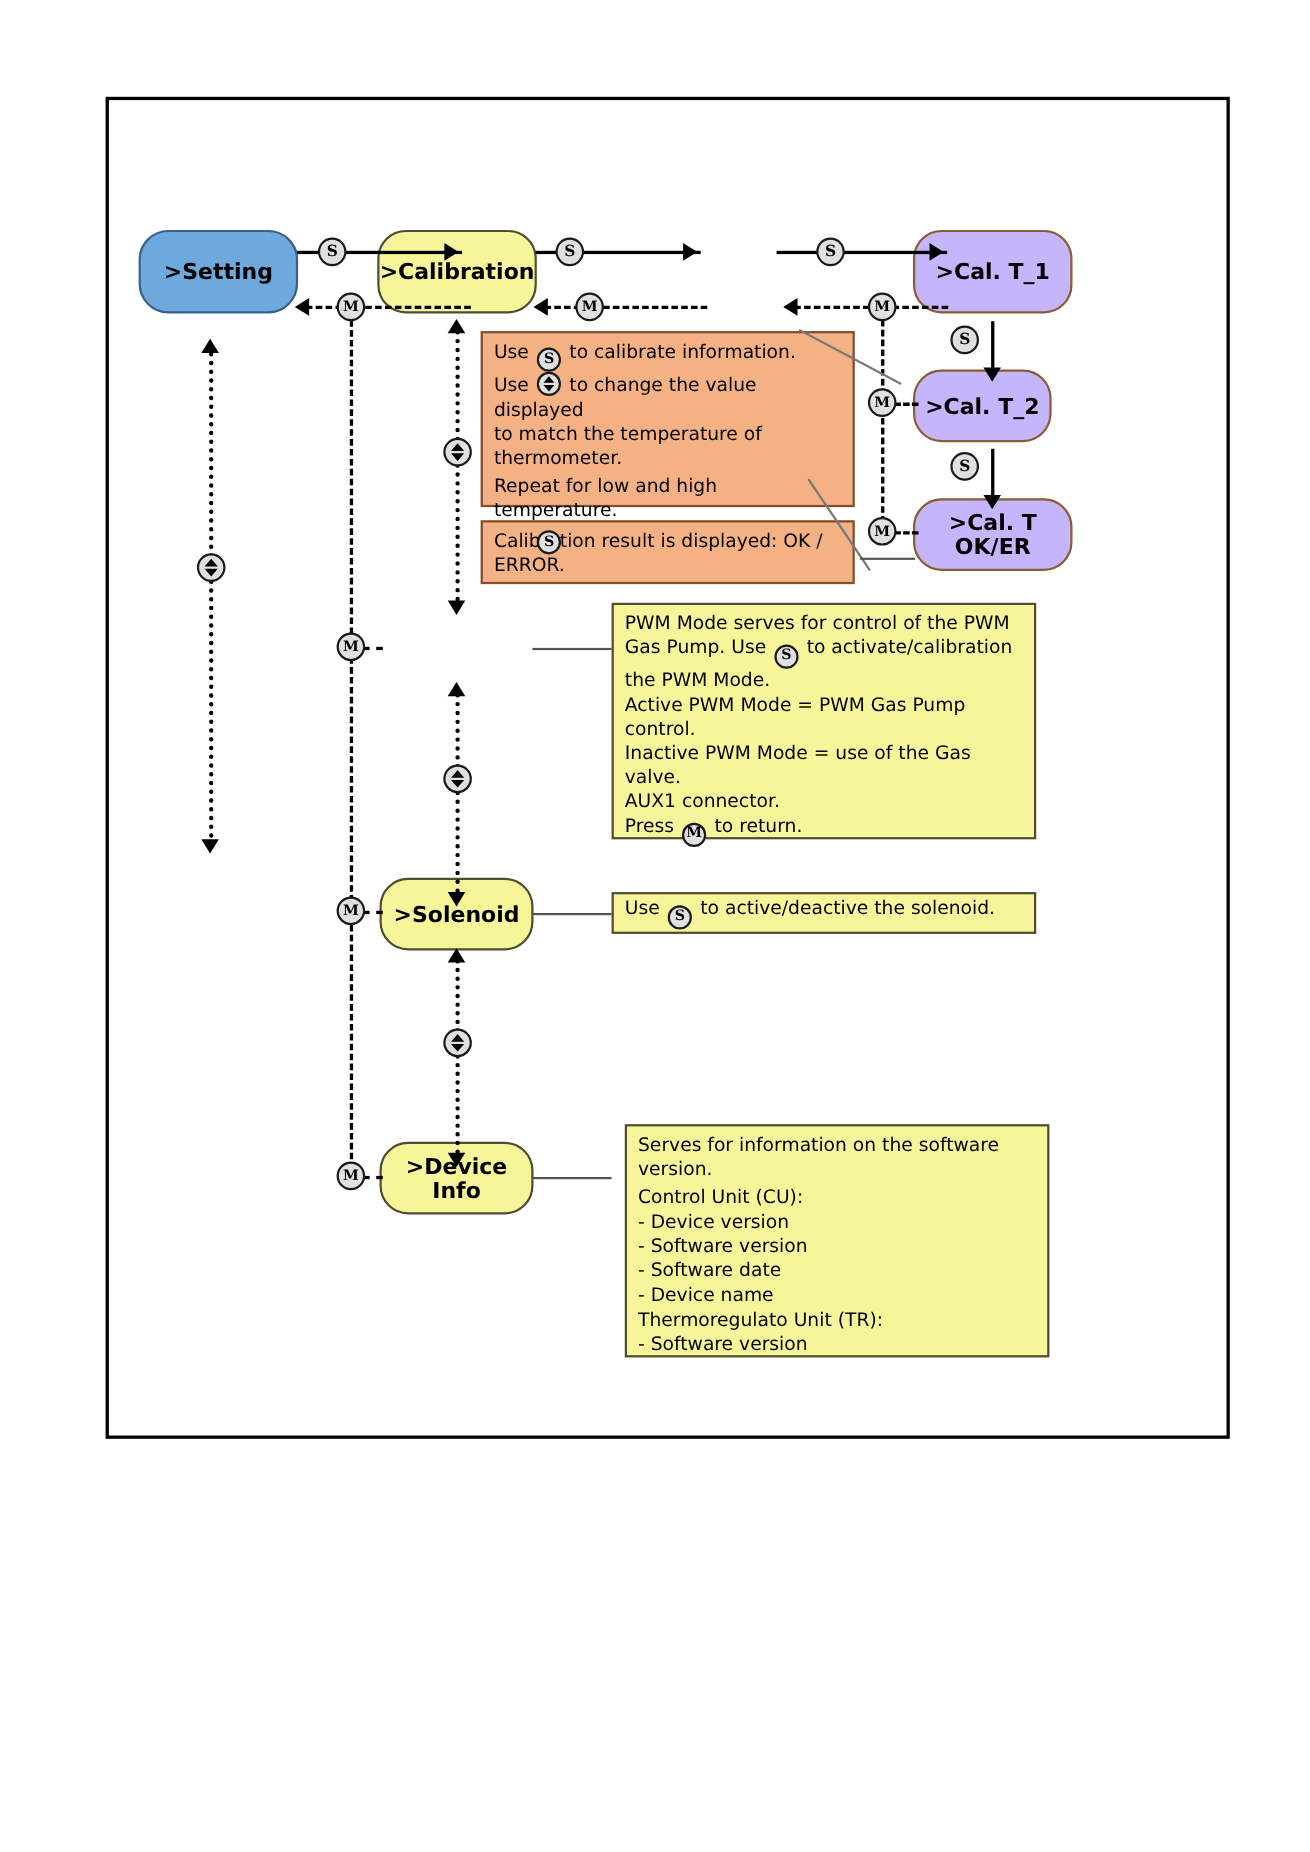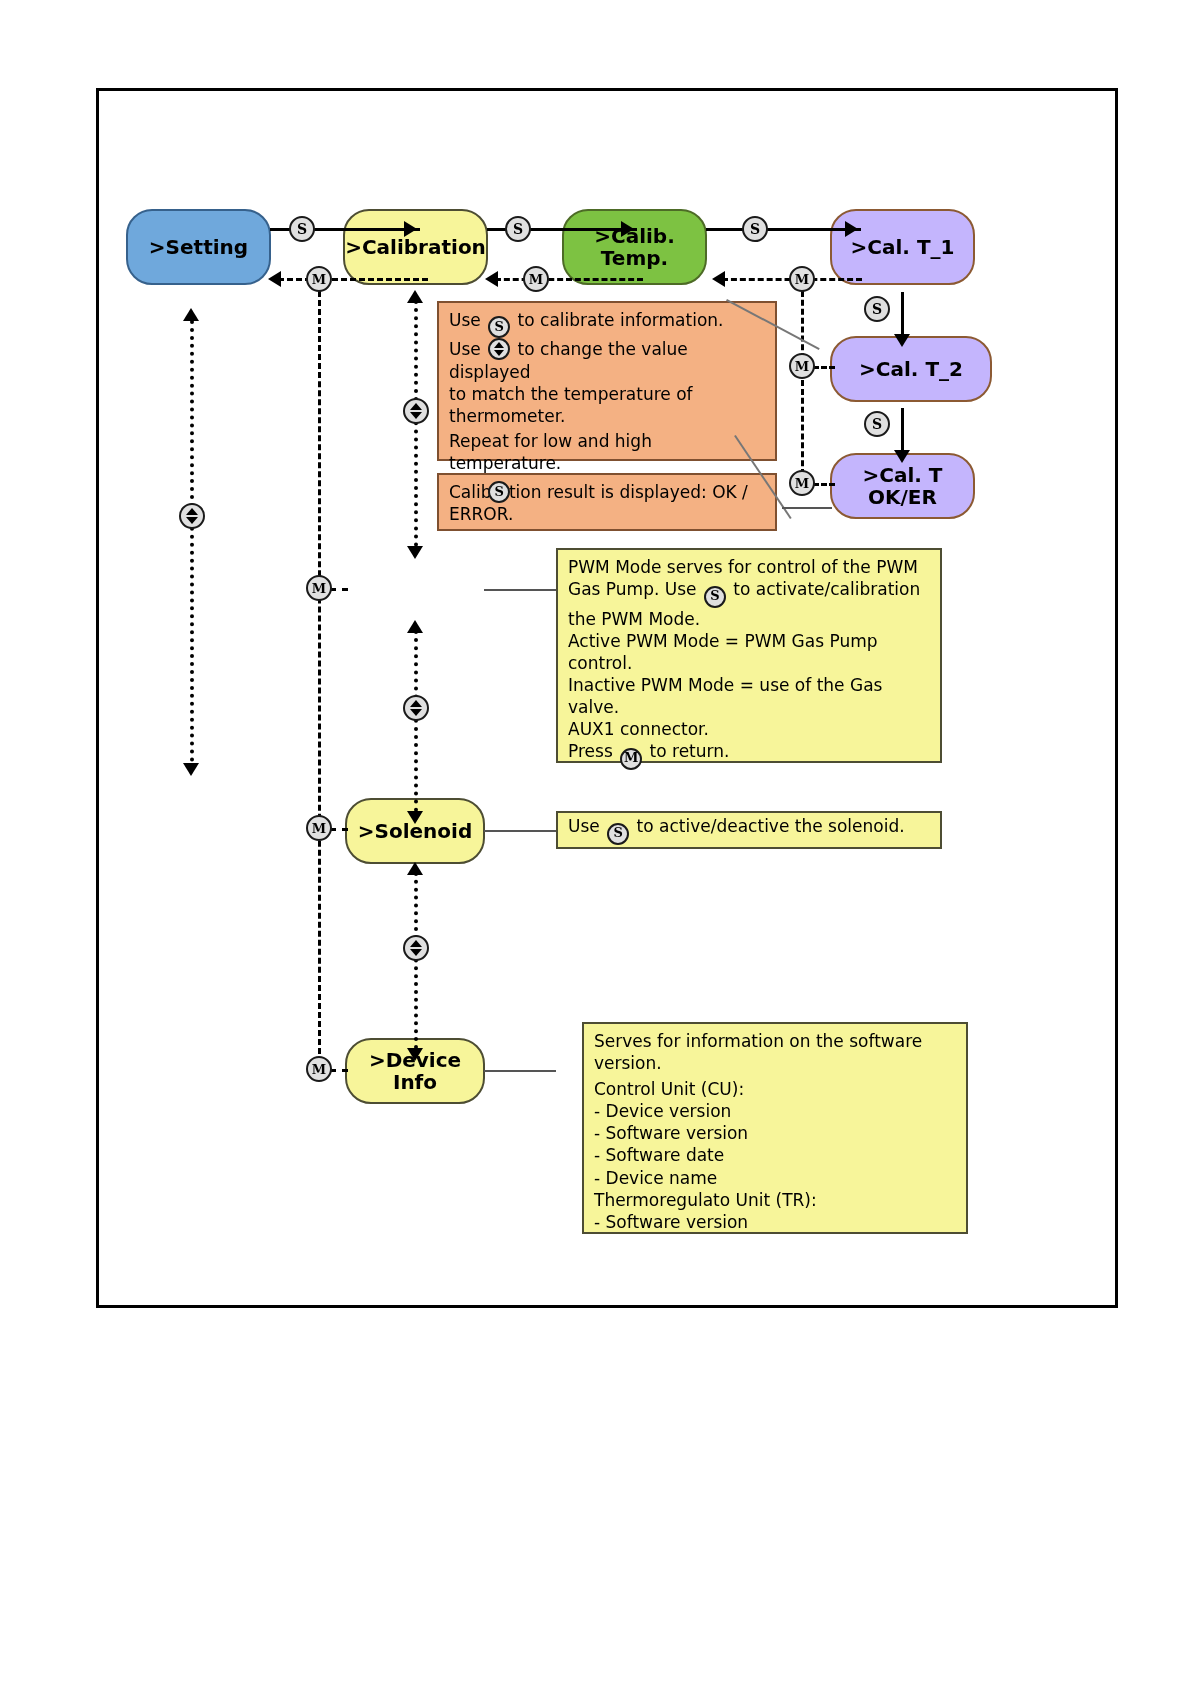--- a/index.html
+++ b/index.html
@@ -5,21 +5,21 @@
   html,body{margin:0;padding:0;background:#ffffff;}
   body{width:1191px;height:1684px;font-family:"DejaVu Sans",sans-serif;}
   #page{position:relative;width:1191px;height:1684px;overflow:hidden;background:#fff;}
   #frame{position:absolute;left:96px;top:88px;width:1022px;height:1220px;border:3px solid #000;background:#fff;box-sizing:border-box;}
   #title{position:absolute;left:128px;top:120px;font-size:34px;font-weight:bold;letter-spacing:-0.3px;color:#000;font-family:"DejaVu Sans",sans-serif;}
 
   
   .node{position:absolute;box-sizing:border-box;border:2px solid #4d4d33;border-radius:26px;
         display:flex;align-items:center;justify-content:center;text-align:center;
         font-weight:bold;color:#000;font-family:"DejaVu Sans",sans-serif;line-height:1.1;}
-  .node.blue{background:#6fa8dc;border-color:#36618c;}
+  .node.blue{background:#6fa8dc;border-color:#36618c;border-radius:27px;}
   .node.yellow{background:#f7f59a;border-color:#4d4d33;}
   .node.green{background:#7dc242;border-color:#4d6b26;}
   .node.orange{background:#c4b5fd;border-color:#8c5a33;}
 
   
   .callout{position:absolute;box-sizing:border-box;border:2px solid #4d4d33;
            font-size:17px;line-height:1.30;color:#000;padding:6px 10px;
            font-family:"DejaVu Sans",sans-serif;}
   .callout.orange{background:#f4b183;border-color:#7f5030;}
   .callout.yellow{background:#f7f59a;border-color:#4d4d33;}
@@ -98,34 +98,31 @@
   <div class="badge m" style="left:789px;top:266px;">
       <span>M</span>
     </div>
 
   <div class="node blue" style="left:126px;top:209px;width:145px;height:76px;font-size:20px;">
       <span>&gt;Setting</span>
     </div>
   <div class="node yellow" style="left:343px;top:209px;width:145px;height:76px;font-size:20px;">
       <span>&gt;Calibration</span>
     </div>
-  <div class="node green" style="left:562px;top:209px;width:145px;height:76px;font-size:20px;">
-      <span>&gt;Calib. Temp.</span>
-    </div>
   <div class="node orange" style="left:830px;top:209px;width:145px;height:76px;font-size:20px;">
       <span>&gt;Cal. T_1</span>
     </div>
 
   <div class="ln v" style="left:901px;top:292px;height:48px;"></div>
   <div class="arw d" style="left:894px;top:334px;"></div>
   <div class="badge s" style="left:864px;top:296px;">
       <span>S</span>
     </div>
 
-  <div class="node orange" style="left:830px;top:336px;width:162px;height:66px;font-size:20px;">
+  <div class="node orange" style="left:830px;top:336px;width:126px;height:66px;font-size:20px;">
       <span>&gt;Cal. T_2</span>
     </div>
 
   <div class="ln v" style="left:901px;top:408px;height:48px;"></div>
   <div class="arw d" style="left:894px;top:450px;"></div>
   <div class="badge s" style="left:864px;top:411px;">
       <span>S</span>
     </div>
 
   <div class="node orange" style="left:830px;top:453px;width:145px;height:66px;font-size:20px;">
@@ -235,21 +232,21 @@
   <div class="callout yellow" style="left:556px;top:811px;width:386px;height:38px;display:flex;align-items:center;">
     <p><span>Use </span><span class="badge s inline">
           <span>S</span>
         </span><span> to active/deactive the solenoid.</span></p>
   </div>
 
   <div class="node yellow" style="left:345px;top:1038px;width:140px;height:66px;font-size:20px;">
       <span>&gt;Device Info</span>
     </div>
   <div class="ln thin h" style="left:484px;top:1070px;width:72px;height:2px;"></div>
-  <div class="callout yellow" style="left:582px;top:1022px;width:386px;height:212px;">
+  <div class="callout yellow" style="left:568px;top:1022px;width:386px;height:212px;">
     <p>Serves for information on the software</p>
     <p>version.</p>
     <p style="margin-top:4px;">Control Unit (CU):</p>
     <p> - Device version</p>
     <p> - Software version</p>
     <p> - Software date</p>
     <p> - Device name</p>
     <p>Thermoregulato Unit (TR):</p>
     <p> - Software version</p>
   </div>

